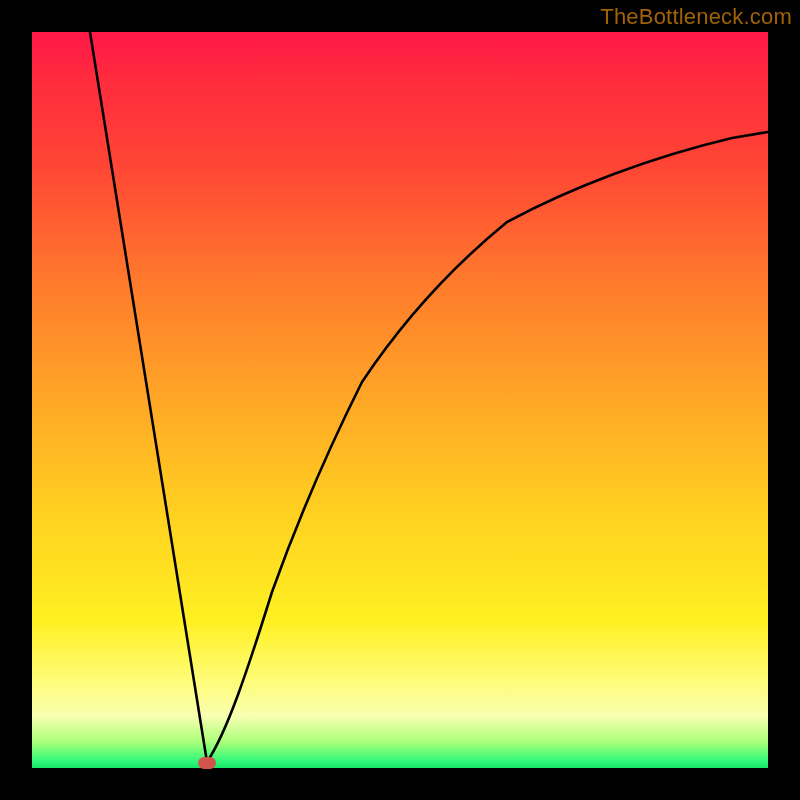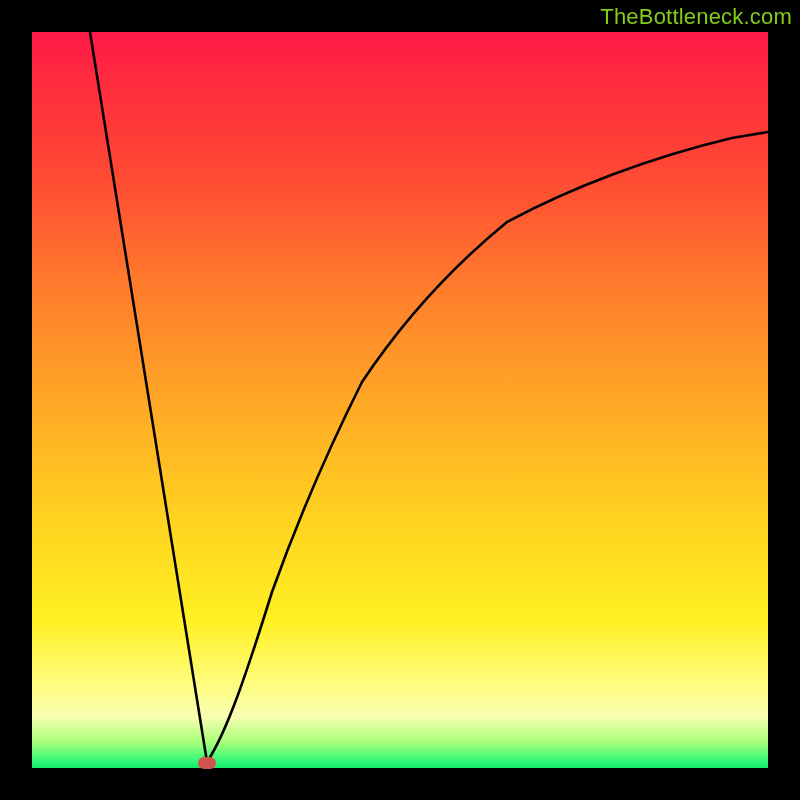--- a/index.html
+++ b/index.html
@@ -54,21 +54,21 @@
     width: 18px;
     height: 12px;
     border-radius: 6px;
     background: #d0544b;
     transform: translate(-50%, -50%);
   }
   .watermark {
     position: absolute;
     top: 4px;
     right: 8px;
-    color: #84cc16;
+    color: #a16207;
     font-size: 22px;
     letter-spacing: 0.2px;
     font-weight: 500;
   }
 </style>
 </head>
 <body>
 
 <div class="watermark">TheBottleneck.com</div>
 

